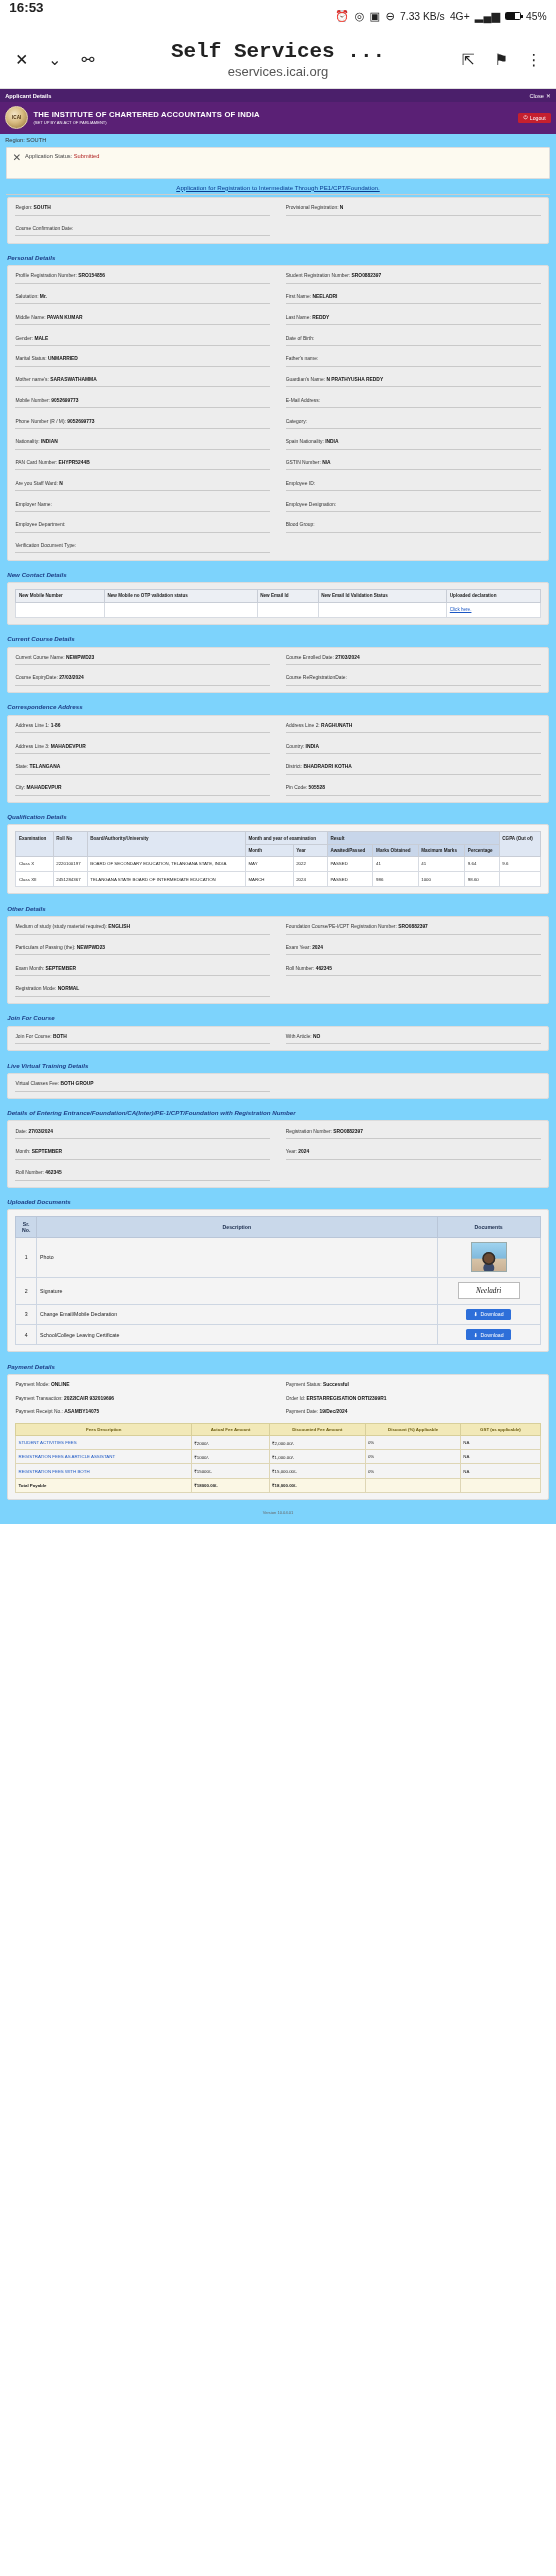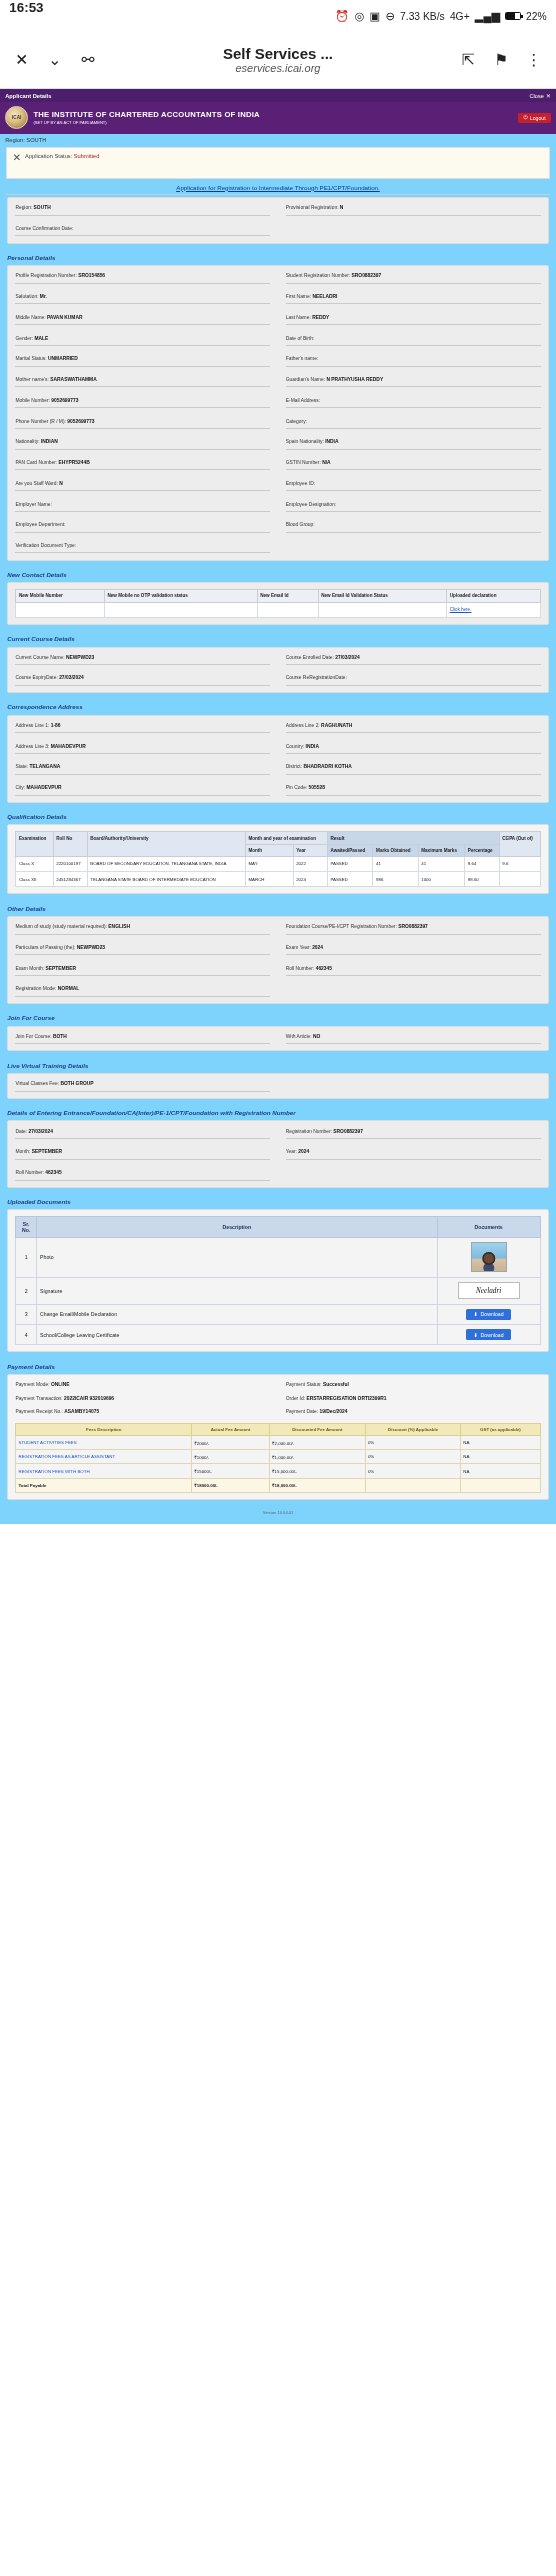--- a/index.html
+++ b/index.html
@@ -35,22 +35,22 @@
     align-items:center;
     padding:0 7.2px;
     gap:4.1px;
     border-bottom:0.5px solid #e0e0e0;
   }
   .bb-icon {
     width:29px;height:29px;display:flex;align-items:center;justify-content:center;
     font-size:15.5px;color:#222;flex:none;
   }
   .bb-center { flex:1; text-align:center; line-height:1.15; overflow:hidden;}
-  .bb-title { font-size:15px; font-weight:bold; white-space:nowrap; overflow:hidden; text-overflow:ellipsis;}
-  .bb-url { font-size:11px; color:#555;font-style:italic; }
+  .bb-title { font-size:21px; font-weight:bold; white-space:nowrap; overflow:hidden; text-overflow:ellipsis;font-family:Liberation Mono, monospace;}
+  .bb-url { font-size:13px; color:#555; }
   
   .page { background:#7dd3fc; }
   .topbar {
     background:#4b1f6b;
     color:#fff;
     height:13.4px;
     display:flex;
     align-items:center;
     justify-content:space-between;
     padding:0 5.2px;
@@ -173,21 +173,21 @@
     <span class="sb-ico">⏰</span>
     <span class="sb-ico">◎</span>
     <span class="sb-ico">▣</span>
     <span class="sb-ico">⊖</span>
     <span>7.33 KB/s</span>
     <span>4G+</span>
     <span class="sb-ico">▂▄▆</span>
     <span class="batt">
         <span></span>
       </span>
-    <span>22%</span>
+    <span>45%</span>
   </div>
 </div>
 
 <div class="browserbar">
   <div class="bb-icon">✕</div>
   <div class="bb-icon">⌄</div>
   <div class="bb-icon">⚯</div>
   <div class="bb-center">
     <div class="bb-title">Self Services ...</div>
     <div class="bb-url">eservices.icai.org</div>

